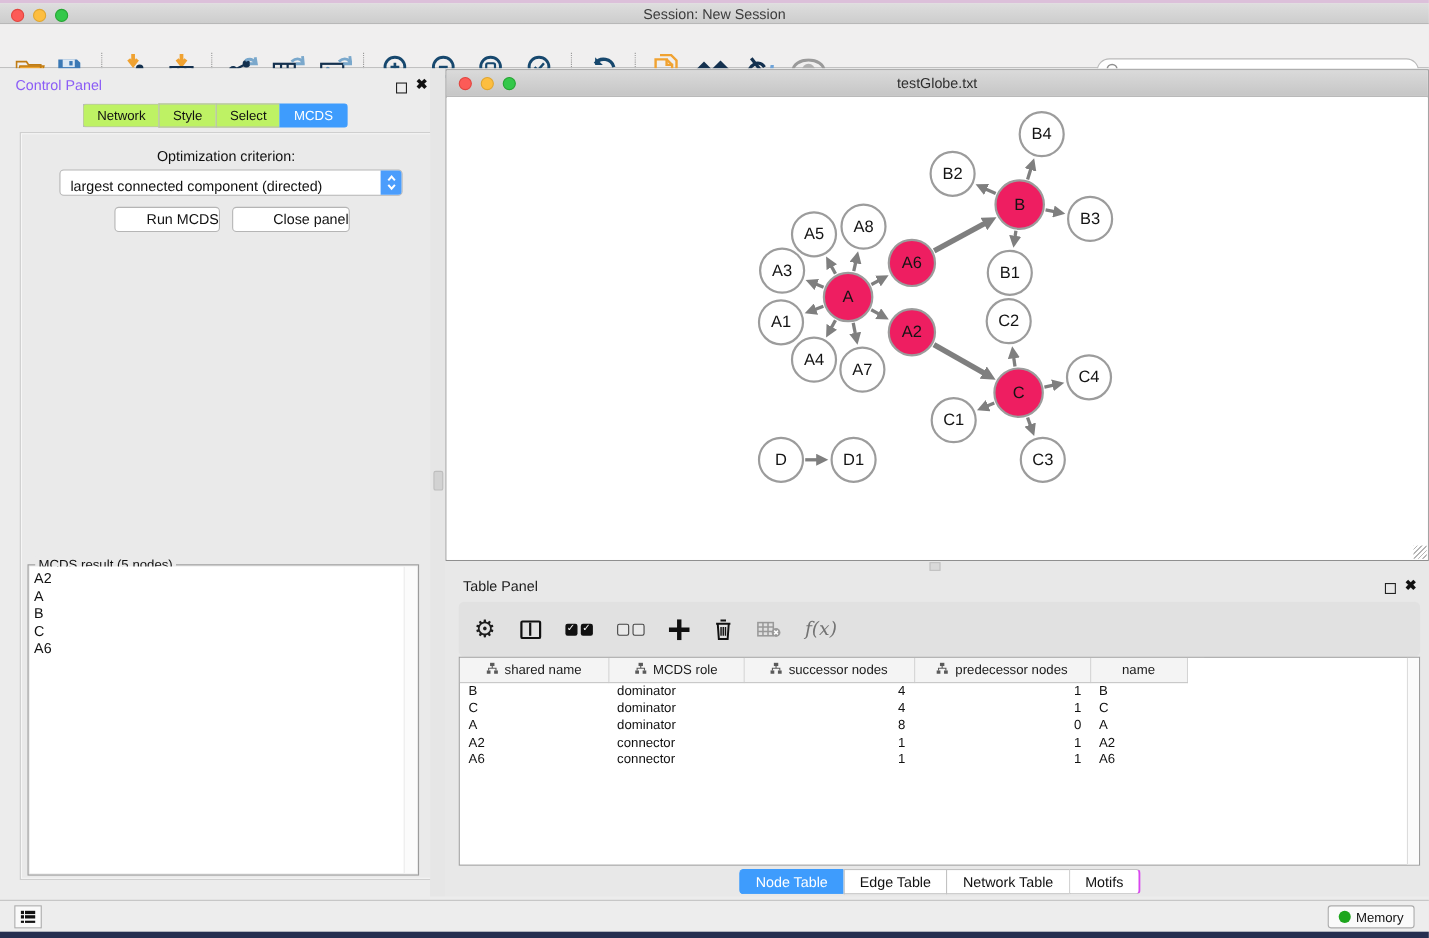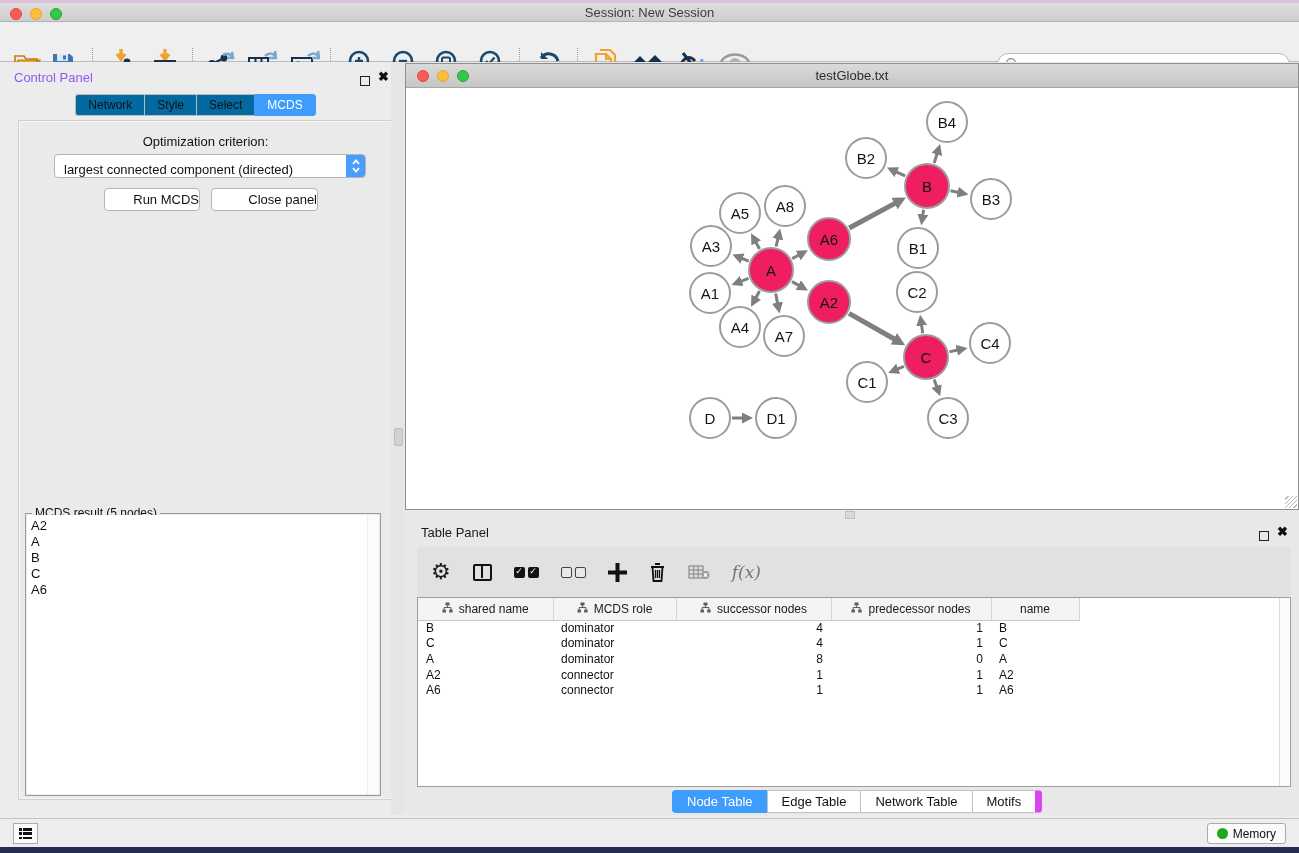--- a/index.html
+++ b/index.html
@@ -33,21 +33,21 @@
   #right-area { left:405px; top:62px; width:894px; height:753px; background:#e8e8e8; }
 
   
   #cp-header { position:absolute; left:0; top:5px; width:391px; height:22px; }
   #cp-title { position:absolute; left:14px; top:3px; font-size:13px; color:#8b5cf6; }
   .float-box { width:10px; height:10px; border:1.5px solid #222; display:inline-block; }
   .close-x { font-size:13px; color:#111; font-weight:bold; }
   #cp-float { position:absolute; left:360px; top:5px; cursor:pointer; }
   #cp-close { position:absolute; left:378px; top:2px; cursor:pointer; }
   #cp-tabs { position:absolute; left:0; top:32px; width:391px; display:flex; justify-content:center; }
-  .cp-tab { font-size:12px; padding:3px 12px; background:#0369a1; border:1px solid #b9b9b9; border-right:none; color:#111; cursor:pointer; }
+  .cp-tab { font-size:12px; padding:3px 12px; background:#bef264; border:1px solid #b9b9b9; border-right:none; color:#111; cursor:pointer; }
   .cp-tab:first-child { border-radius:3px 0 0 3px; }
   .cp-tab:last-child { border-right:1px solid #b9b9b9; border-radius:0 3px 3px 0; }
   .cp-tab.active { background:#3e9cfd; border-color:#3e9cfd; color:#fff; }
   #cp-body { position:absolute; left:8px; top:58px; width:375px; height:680px; background:#eaeaea;
     border:1px solid #cfcfcf; box-shadow:inset 0 0 0 1px #f6f6f6;margin-left:10px; }
   #opt-label { position:absolute; left:0; top:13px; width:100%; text-align:center; font-size:13px; color:#111; }
   #criterion-select { position:absolute; left:35px; top:33px; width:312px; height:24px; background:#fff;
     border:1px solid #b5b5b5; border-radius:4px; display:flex; align-items:flex-end; cursor:pointer; }
   #criterion-select .val { font-size:13px; padding-left:9px; color:#111; flex:1; }
   #criterion-select .stepper { width:19px; height:22px; background:#4b9dfc; border-radius:0 3px 3px 0;
@@ -95,21 +95,21 @@
   table { border-collapse:collapse; table-layout:fixed; }
   th { font-weight:normal; font-size:12px; color:#1a1a1a; height:22px; background:#f4f4f4;
     border-right:1px solid #d4d4d4; border-bottom:1px solid #c9c9c9; text-align:center; }
   th .th-inner { display:flex; align-items:center; justify-content:center; gap:6px; }
   td { font-size:12px; color:#111; height:15.6px; padding:0 8px; white-space:nowrap; overflow:hidden; }
   td.num { text-align:right; }
   #tp-tabs { left:672px; top:790px; height:23px; display:flex; }
   .tp-tab { font-size:13px; color:#111; background:#fff; border:1px solid #c2c2c2; border-right:none;
     display:flex; align-items:center; padding:0 14px; cursor:pointer; }
   .tp-tab:first-child { border-radius:4px 0 0 4px; }
-  .tp-tab:last-child { border-right:7px solid #d946ef; border-radius:0 4px 4px 0; }
+  .tp-tab:last-child { border-right:2px solid #d946ef; border-radius:0 4px 4px 0; }
   .tp-tab.active { background:#3e9cfd; color:#fff; border-color:#3e9cfd; }
 
   
   #status-bar { left:0; top:818px; width:1299px; height:29px; background:#ededed; border-top:1px solid #c2c2c2; }
   #list-btn { position:absolute; left:13px; top:4px; width:25px; height:21px; background:#fafafa; border:1px solid #ababab;
     display:flex; align-items:center; justify-content:center; cursor:pointer; }
   .list-glyph { width:13px; height:11px; display:flex; flex-direction:column; justify-content:space-between; }
   .list-glyph i { display:block; height:2.5px; background:#111;
     background:linear-gradient(to right,#111 0 2.5px,transparent 2.5px 4px,#111 4px 100%); }
   #memory-btn { position:absolute; right:13px; top:4px; height:21px; background:#fafafa; border:1px solid #ababab;

